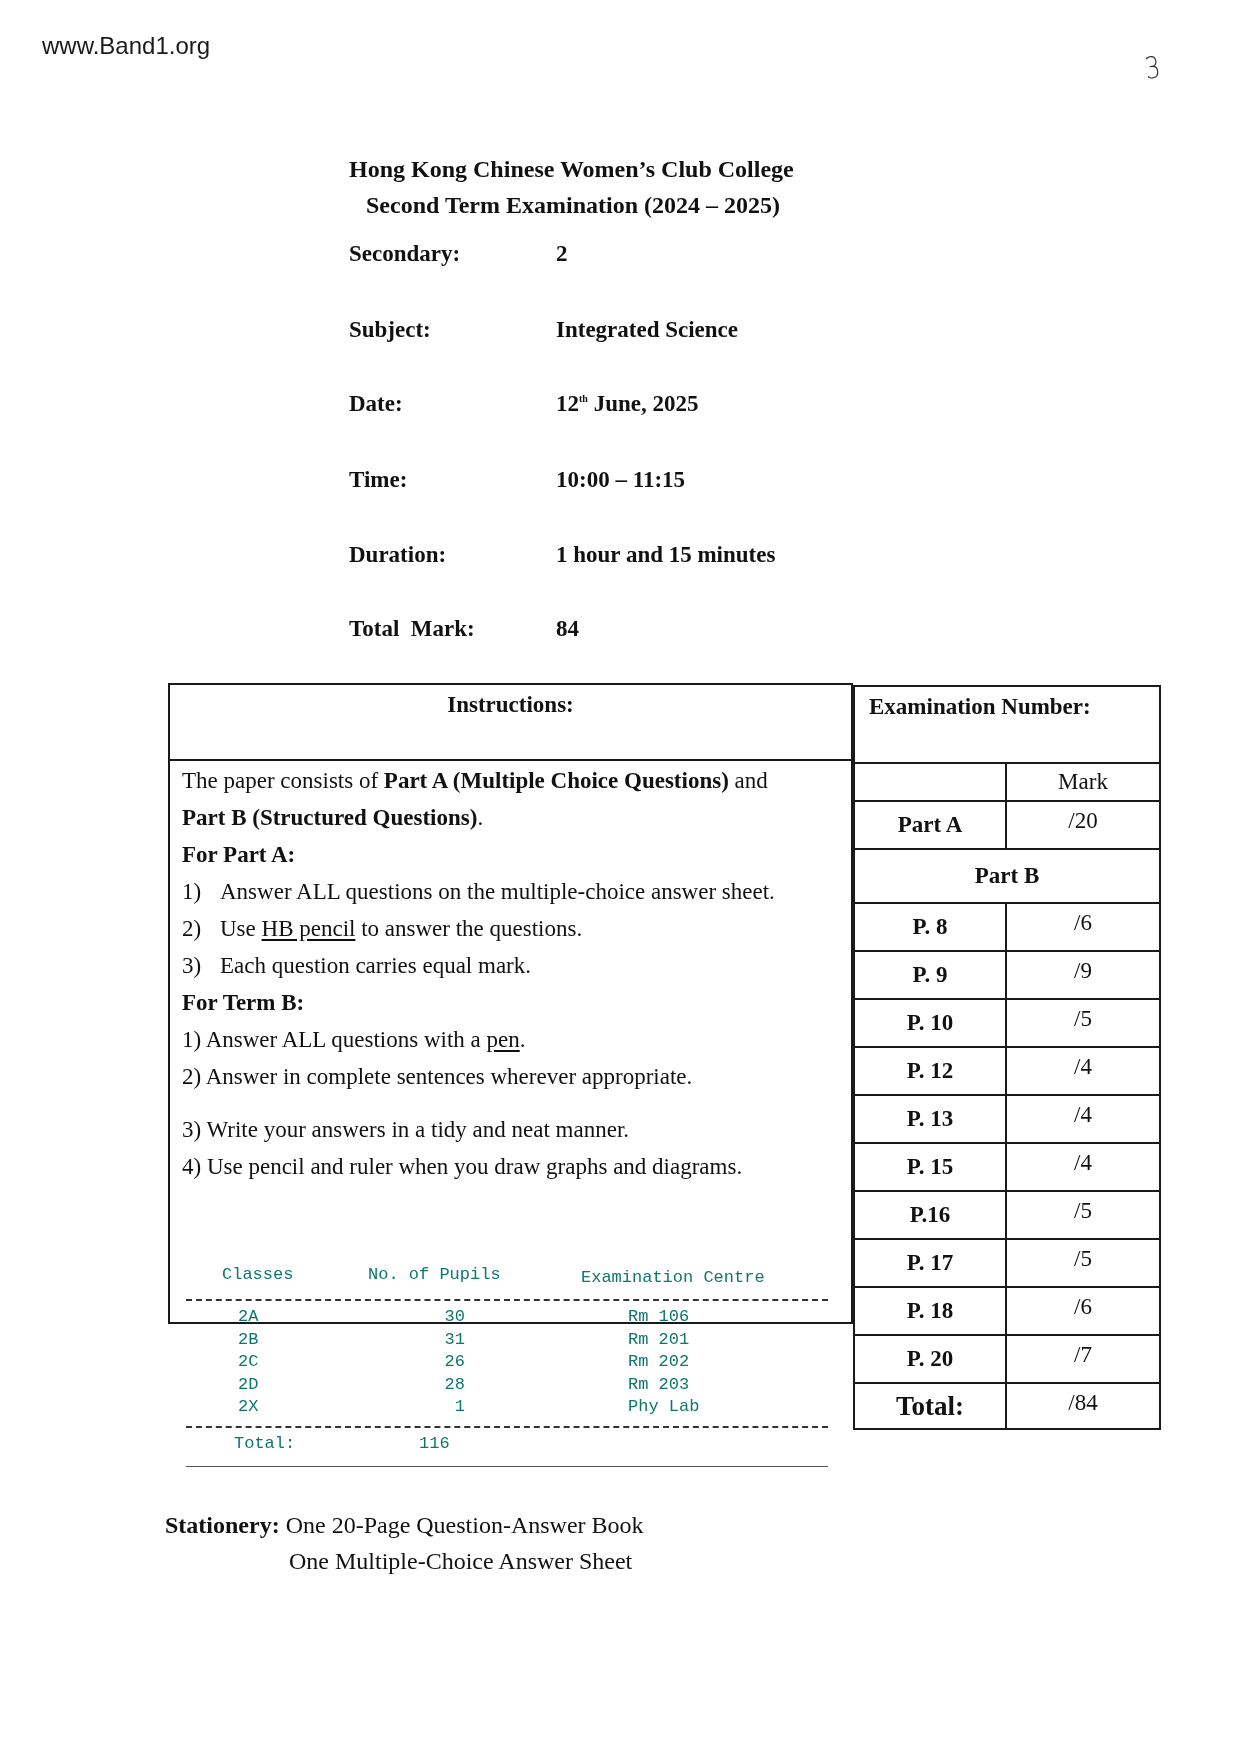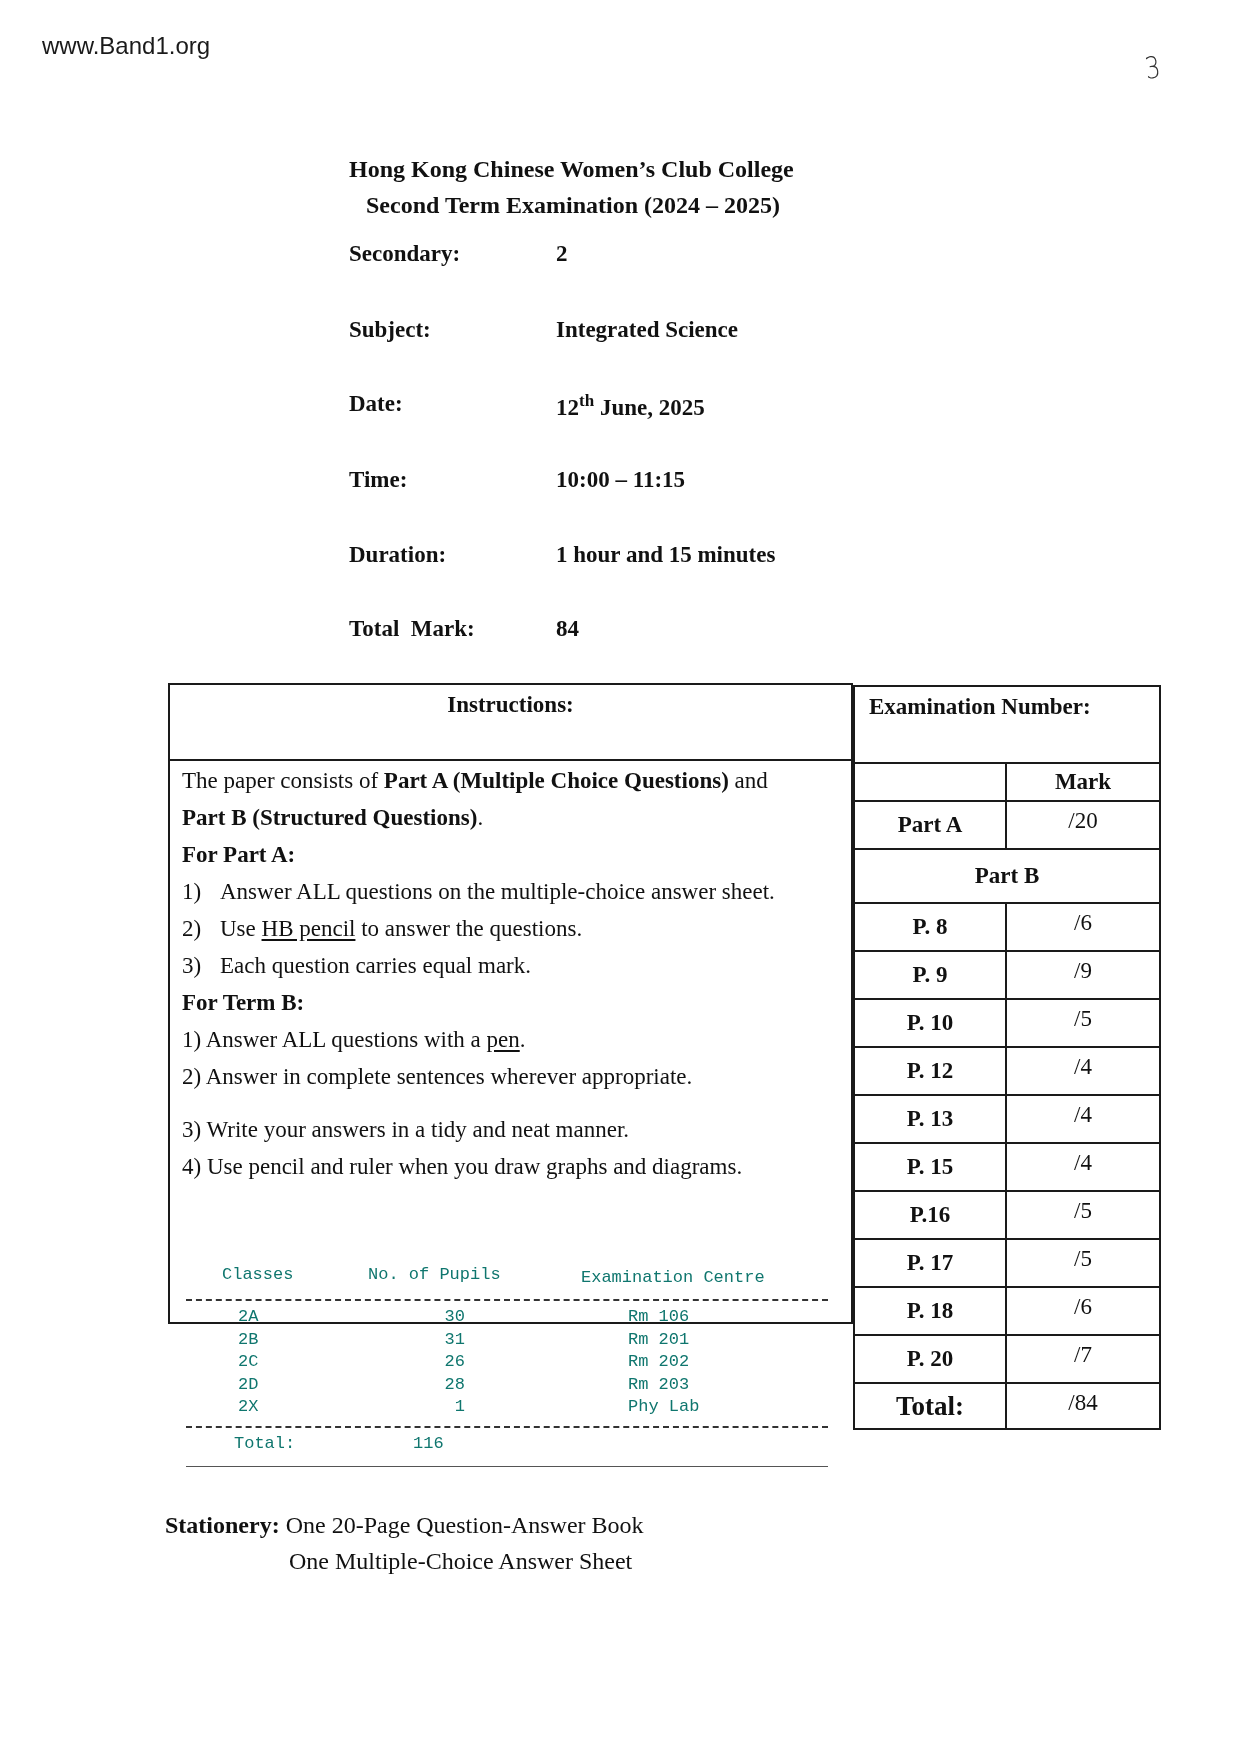--- a/index.html
+++ b/index.html
@@ -20,21 +20,21 @@
     }
     .school {
       position: absolute; left: 349px; top: 156px; font-weight: bold; font-size: 24px;
     }
     .exam-title {
       position: absolute; left: 366px; top: 192px; font-weight: bold; font-size: 24px;
     }
     .info-row { position: absolute; left: 349px; font-weight: bold; font-size: 23px; }
     .info-row .lbl { position: absolute; left: 0; white-space: nowrap; }
     .info-row .val { position: absolute; left: 207px; white-space: nowrap; }
-    .info-row sup { font-size: 17px; }
+    .info-row sup { font-size: 10px; }
 
     
     .instr-box {
       position: absolute; left: 168px; top: 683px; width: 685px; height: 641px;
       border: 2px solid #1a1a1a; box-sizing: border-box;
     }
     .instr-head {
       height: 76px; border-bottom: 2px solid #1a1a1a; text-align: center;
       font-weight: bold; font-size: 23px; padding-top: 7px; box-sizing: border-box;
     }
@@ -51,21 +51,21 @@
       color: #0f766e;
     }
     .alloc .hdr { position: relative; height: 28px; }
     .alloc .hdr span { position: absolute; top: 0; white-space: nowrap; }
     .alloc .dash { border-top: 2px dashed #333; height: 0; margin: 6px 0 6px 0; }
     .alloc .solid { border-top: 1px solid #555; height: 0; margin-top: 10px; }
     .alloc .row { position: relative; height: 22.5px; }
     .alloc .row span { position: absolute; top: 0; white-space: nowrap; }
     .c1 { left: 52px; } .c2 { left: 239px; width: 40px; text-align: right; } .c3 { left: 442px; }
     .h1 { left: 36px; } .h2 { left: 182px; } .h3 { left: 395px; }
-    .t1 { left: 48px; } .t2 { left: 227px; text-align: right; }
+    .t1 { left: 48px; } .t2 { left: 233px; text-align: right; }
 
     
     .mark-table {
       position: absolute; left: 853px; top: 685px; width: 308px;
       border-collapse: collapse; font-size: 23px;
     }
     .mark-table td {
       border: 2px solid #1a1a1a; text-align: center; vertical-align: middle;
       padding: 0; box-sizing: border-box;
     }
@@ -179,21 +179,21 @@
   </div>
 </div>
 
 <table class="mark-table">
   <tbody>
       <tr class="exam-num">
     <td colspan="2"><span>Examination Number:</span></td>
   </tr>
   <tr class="r-mark">
     <td class="lbl"></td>
-    <td style="font-weight:bold;margin-left:11px;">Mark</td>
+    <td style="font-weight:normal;margin-left:11px;">Mark</td>
   </tr>
   <tr class="r-parta">
     <td class="lbl">Part A</td>
     <td class="val">/20</td>
   </tr>
   <tr class="r-partb">
     <td colspan="2">Part B</td>
   </tr>
   <tr class="r-page">
         <td class="lbl">P. 8</td>

